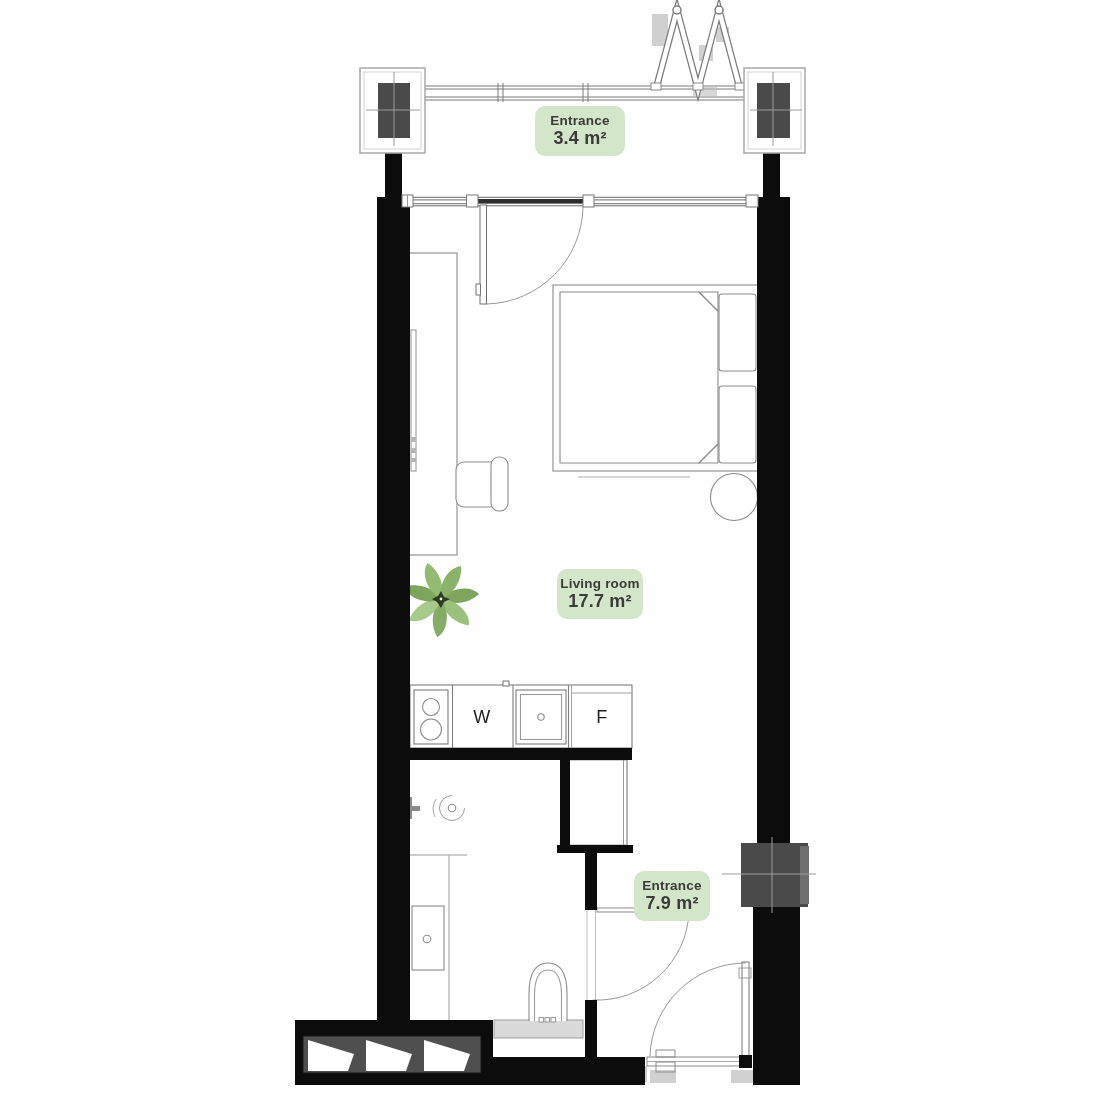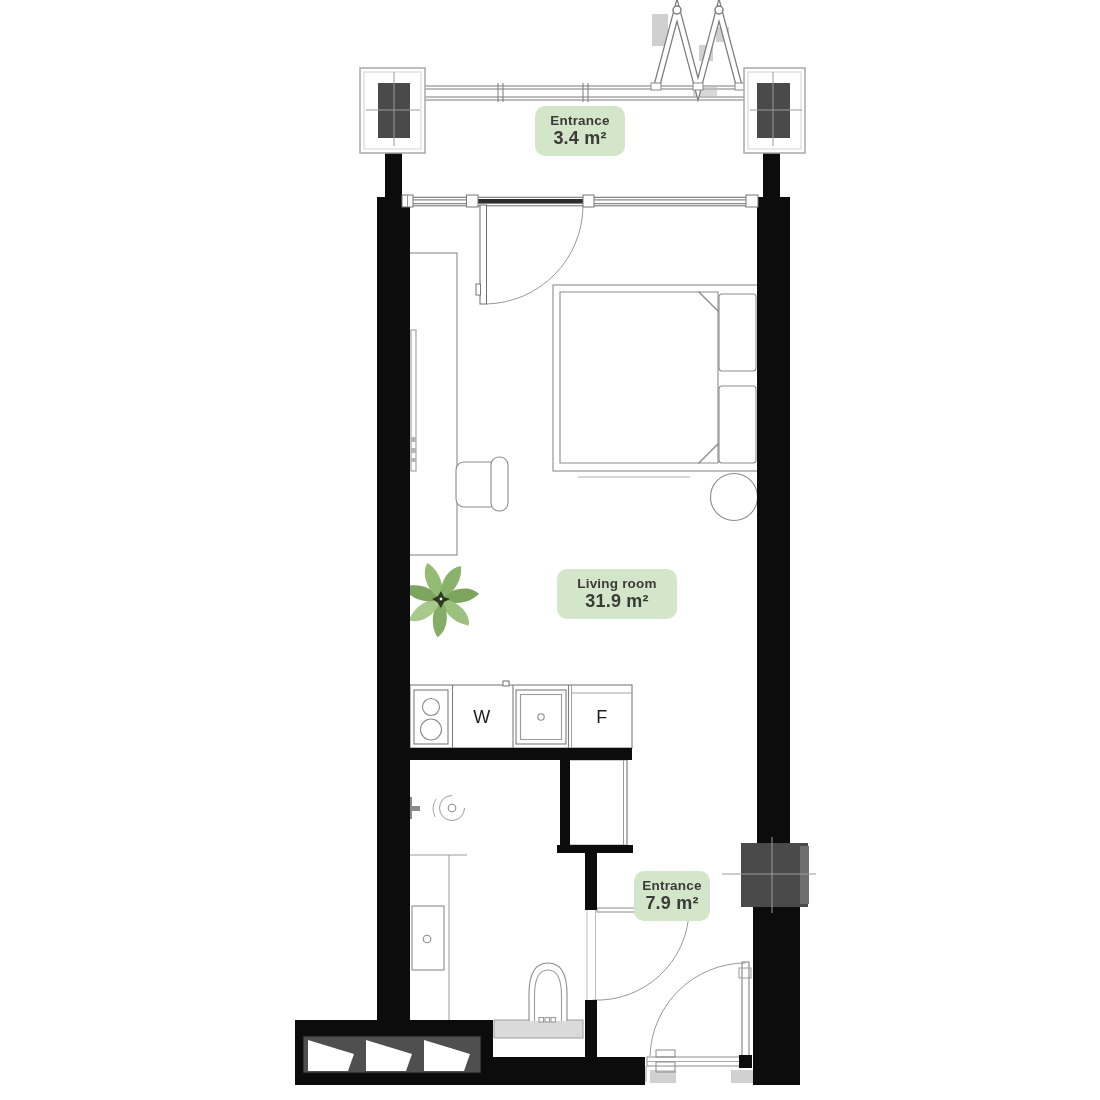--- a/index.html
+++ b/index.html
@@ -230,23 +230,23 @@
     <line x1="722" y1="874" x2="816" y2="874" stroke="#9b9b9b" stroke-width="1"></line>
   </g>
 
 </svg>
 
 <div class="badge" style="left:535px;top:106px;width:90px;height:46px;">
   <div class="badge-name">Entrance</div>
   <div class="badge-area">3.4 m²</div>
 </div>
 
-<div class="badge" style="left:557px;top:569px;width:120px;height:46px;">
+<div class="badge" style="left:557px;top:569px;width:86px;height:46px;">
   <div class="badge-name">Living room</div>
-  <div class="badge-area">31.9 m²</div>
+  <div class="badge-area">17.7 m²</div>
 </div>
 
 <div class="badge" style="left:634px;top:871px;width:76px;height:46px;">
   <div class="badge-name">Entrance</div>
   <div class="badge-area">7.9 m²</div>
 </div>
 
 
 <div class="appliance-label" style="left:482px;top:717px;">W</div>
 <div class="appliance-label" style="left:602px;top:717px;">F</div>

